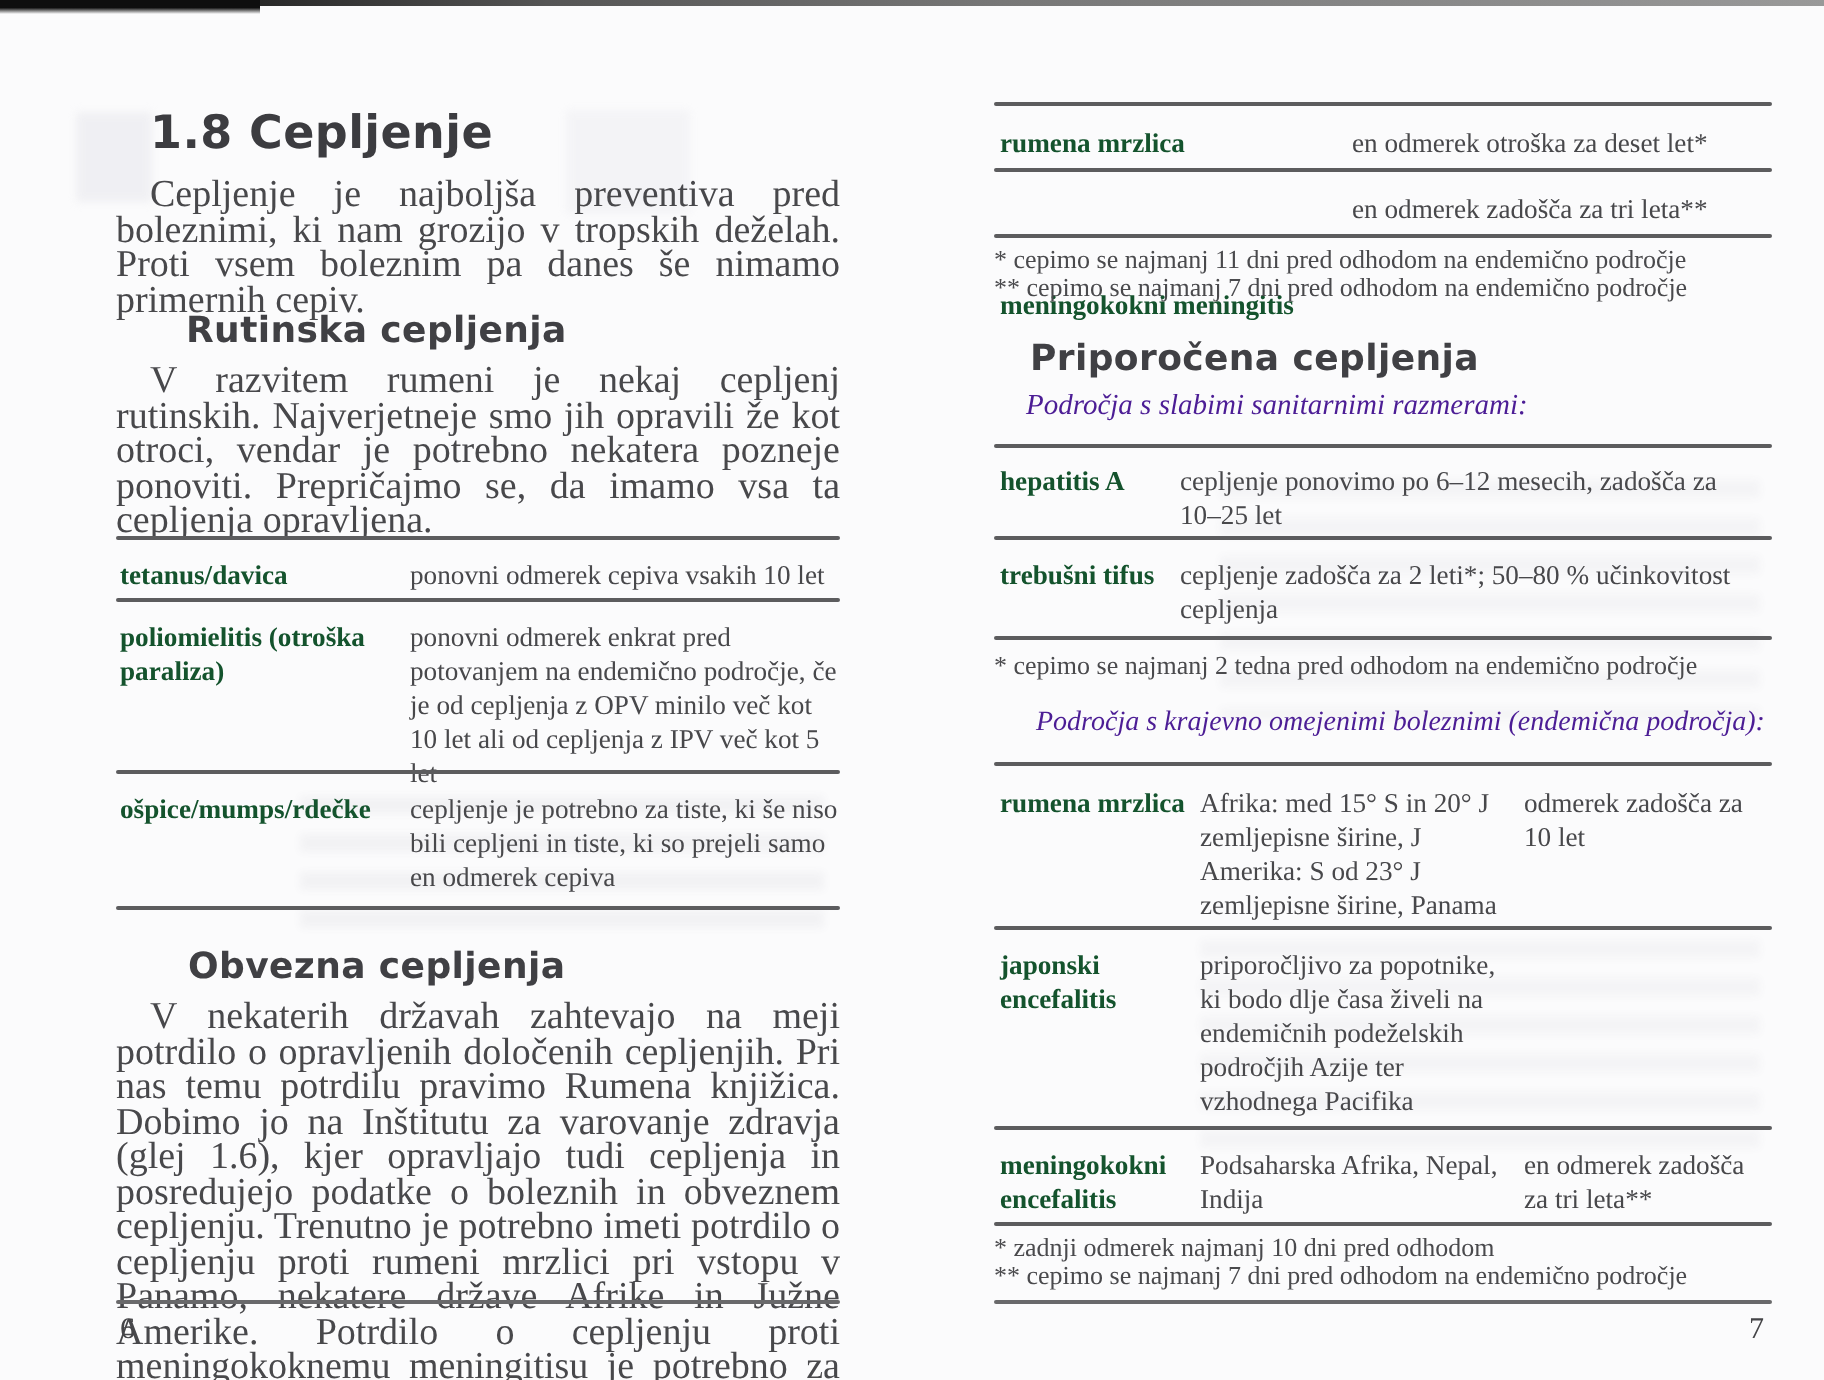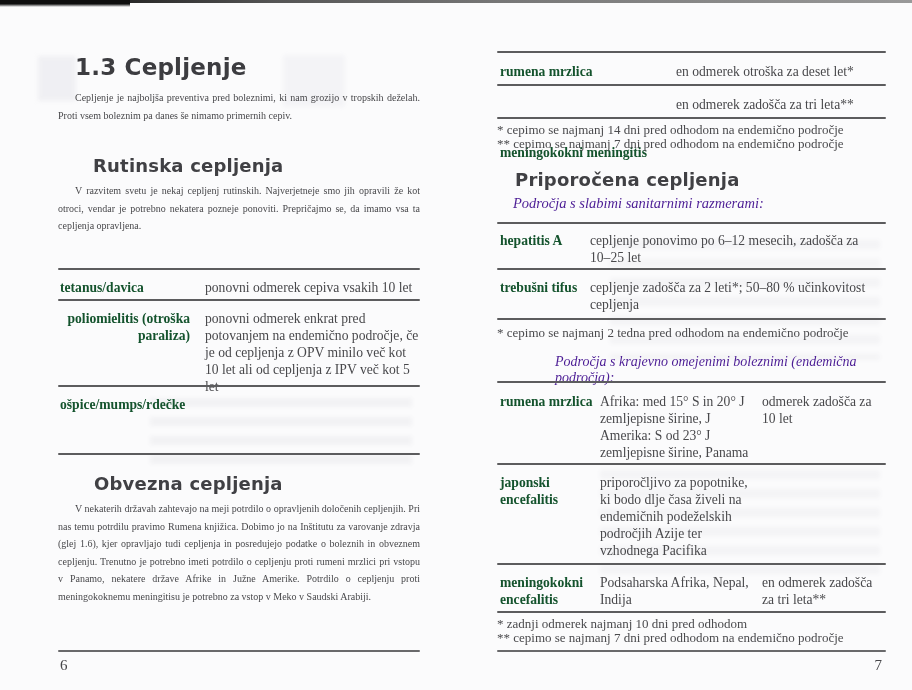--- a/index.html
+++ b/index.html
@@ -24,21 +24,21 @@
 
   h1.title {
     font-family:"DejaVu Sans", sans-serif; font-weight:bold;
     font-size:23px; color:#3c3c40; margin:0; letter-spacing:0.2px;
   }
   h2.subhead {
     font-family:"DejaVu Sans", sans-serif; font-weight:bold;
     font-size:18px; color:#404044; margin:0; letter-spacing:0.2px;
   }
   p.body {
-    margin:0; font-size:10px; line-height:17.5px; text-align:justify;
+    margin:0; font-size:19px; line-height:17.5px; text-align:justify;
     text-indent:17px; color:#48484b;
   }
   .rule { position:absolute; left:0; right:0; height:2px; background:#5c5c5e; border-radius:1px; }
   .rule.thin { height:1.5px; background:#69696b; }
 
   .cell { position:absolute; font-size:13.6px; line-height:17px; color:#48484b; }
   .cell.name { font-weight:bold; color:#14532d; }
 
   .footnote { font-size:13px; line-height:13.5px; color:#4a4a4d; }
   .italicline { font-size:14.5px; font-style:italic; color:#4c1d95; }
@@ -59,42 +59,43 @@
 <div class="scan-edge-top"></div>
 <div class="scan-edge-top-left"></div>
 <div class="ghost ghost-box" style="left:38px;top:56px;width:38px;height:45px;"></div>
 <div class="ghost ghost-box" style="left:283px;top:55px;width:62px;height:52px;opacity:.35;"></div>
 <div class="ghost ghost-lines" style="left:150px;top:398px;width:262px;height:72px;"></div>
 <div class="ghost ghost-lines" style="left:610px;top:240px;width:270px;height:120px;opacity:.04;"></div>
 <div class="ghost ghost-lines" style="left:600px;top:470px;width:280px;height:110px;opacity:.04;"></div>
 
 <div class="page page-left">
 
-  <h1 class="title abs" style="top:54px;left:17px;right:auto;">1.3 Cepljenje</h1>
+  <h1 class="title abs" style="top:54px;left:17px;right:auto;">1.8 Cepljenje</h1>
 
   <p class="body abs" style="top:89px;">Cepljenje je najboljša preventiva pred boleznimi, ki nam grozijo v tropskih deželah. Proti vsem boleznim pa danes še nimamo primernih cepiv.</p>
 
   <h2 class="subhead abs" style="top:155px;left:35px;right:auto;">Rutinska cepljenja</h2>
 
-  <p class="body abs" style="top:182px;">V razvitem svetu je nekaj cepljenj rutinskih. Najverjetneje smo jih opravili že kot otroci, vendar je potrebno nekatera pozneje ponoviti. Prepričajmo se, da imamo vsa ta cepljenja opravljena.</p>
+  <p class="body abs" style="top:182px;">V razvitem rumeni je nekaj cepljenj rutinskih. Najverjetneje smo jih opravili že kot otroci, vendar je potrebno nekatera pozneje ponoviti. Prepričajmo se, da imamo vsa ta cepljenja opravljena.</p>
 
   <div class="abs" style="top:268px;height:186px;">
     <div class="rule" style="top:0;"></div>
 
     <div class="cell name" style="left:2px;top:11px;width:143px;">tetanus/davica</div>
     <div class="cell" style="left:147px;top:11px;width:215px;">ponovni odmerek cepiva vsakih 10 let</div>
 
     <div class="rule" style="top:31px;"></div>
 
-    <div class="cell name" style="left:2px;top:42px;width:130px;text-align:right;">poliomielitis (otroška paraliza)</div>
+    <div class="cell name" style="left:2px;top:42px;width:130px;">poliomielitis (otroška paraliza)</div>
     <div class="cell" style="left:147px;top:42px;width:215px;">ponovni odmerek enkrat pred potovanjem na endemično področje, če je od cepljenja z OPV minilo več kot 10 let ali od cepljenja z IPV več kot 5 let</div>
 
     <div class="rule" style="top:117px;"></div>
 
     <div class="cell name" style="left:2px;top:128px;width:150px;">ošpice/mumps/rdečke</div>
+    <div class="cell" style="left:147px;top:128px;width:215px;">cepljenje je potrebno za tiste, ki še niso bili cepljeni in tiste, ki so prejeli samo en odmerek cepiva</div>
 
     <div class="rule" style="top:185px;"></div>
   </div>
 
   <h2 class="subhead abs" style="top:473px;left:36px;right:auto;">Obvezna cepljenja</h2>
 
   <p class="body abs" style="top:500px;">V nekaterih državah zahtevajo na meji potrdilo o opravljenih določenih cepljenjih. Pri nas temu potrdilu pravimo Rumena knjižica. Dobimo jo na Inštitutu za varovanje zdravja (glej 1.6), kjer opravljajo tudi cepljenja in posredujejo podatke o boleznih in obveznem cepljenju. Trenutno je potrebno imeti potrdilo o cepljenju proti rumeni mrzlici pri vstopu v Panamo, nekatere države Afrike in Južne Amerike. Potrdilo o cepljenju proti meningokoknemu meningitisu je potrebno za vstop v Meko v Saudski Arabiji.</p>
 
   <div class="rule thin" style="top:650px;"></div>
   <div class="pageno" style="left:2px;top:657px;">6</div>
@@ -109,21 +110,21 @@
     <div class="cell" style="left:179px;top:12px;width:210px;">en odmerek otroška za deset let*</div>
 
     <div class="rule" style="top:33px;"></div>
 
     <div class="cell name" style="left:3px;top:45px;width:172px;margin-top:48px;">meningokokni meningitis</div>
     <div class="cell" style="left:179px;top:45px;width:210px;">en odmerek zadošča za tri leta**</div>
 
     <div class="rule" style="top:66px;"></div>
   </div>
 
-  <div class="footnote abs" style="top:123px;">* cepimo se najmanj 14 dni pred odhodom na endemično področje</div>
+  <div class="footnote abs" style="top:123px;">* cepimo se najmanj 11 dni pred odhodom na endemično področje</div>
   <div class="footnote abs" style="top:137px;">** cepimo se najmanj 7 dni pred odhodom na endemično področje</div>
 
   <h2 class="subhead abs" style="top:169px;left:18px;right:auto;">Priporočena cepljenja</h2>
 
   <div class="italicline abs" style="top:195px;left:16px;right:auto;">Področja s slabimi sanitarnimi razmerami:</div>
 
   <div class="abs" style="top:222px;height:96px;">
     <div class="rule" style="top:0;"></div>
 
     <div class="cell name" style="left:3px;top:10px;width:88px;">hepatitis A</div>
@@ -132,21 +133,21 @@
     <div class="rule" style="top:46px;"></div>
 
     <div class="cell name" style="left:3px;top:57px;width:88px;">trebušni tifus</div>
     <div class="cell" style="left:93px;top:57px;width:290px;">cepljenje zadošča za 2 leti*; 50–80 % učinkovitost cepljenja</div>
 
     <div class="rule" style="top:96px;"></div>
   </div>
 
   <div class="footnote abs" style="top:326px;font-family:Liberation Serif, serif;">* cepimo se najmanj 2 tedna pred odhodom na endemično področje</div>
 
-  <div class="italicline abs" style="top:354px;left:21px;right:auto;font-size:14px;margin-left:37px;">Področja s krajevno omejenimi boleznimi (endemična področja):</div>
+  <div class="italicline abs" style="top:354px;left:21px;right:auto;font-size:14px;">Področja s krajevno omejenimi boleznimi (endemična področja):</div>
 
   <div class="abs" style="top:381px;height:230px;">
     <div class="rule" style="top:0;"></div>
 
     <div class="cell name" style="left:3px;top:12px;width:100px;">rumena mrzlica</div>
     <div class="cell" style="left:103px;top:12px;width:158px;">Afrika: med 15° S in 20° J zemljepisne širine, J Amerika: S od 23° J zemljepisne širine, Panama</div>
     <div class="cell" style="left:265px;top:12px;width:122px;">odmerek zadošča za 10 let</div>
 
     <div class="rule" style="top:82px;"></div>
 

